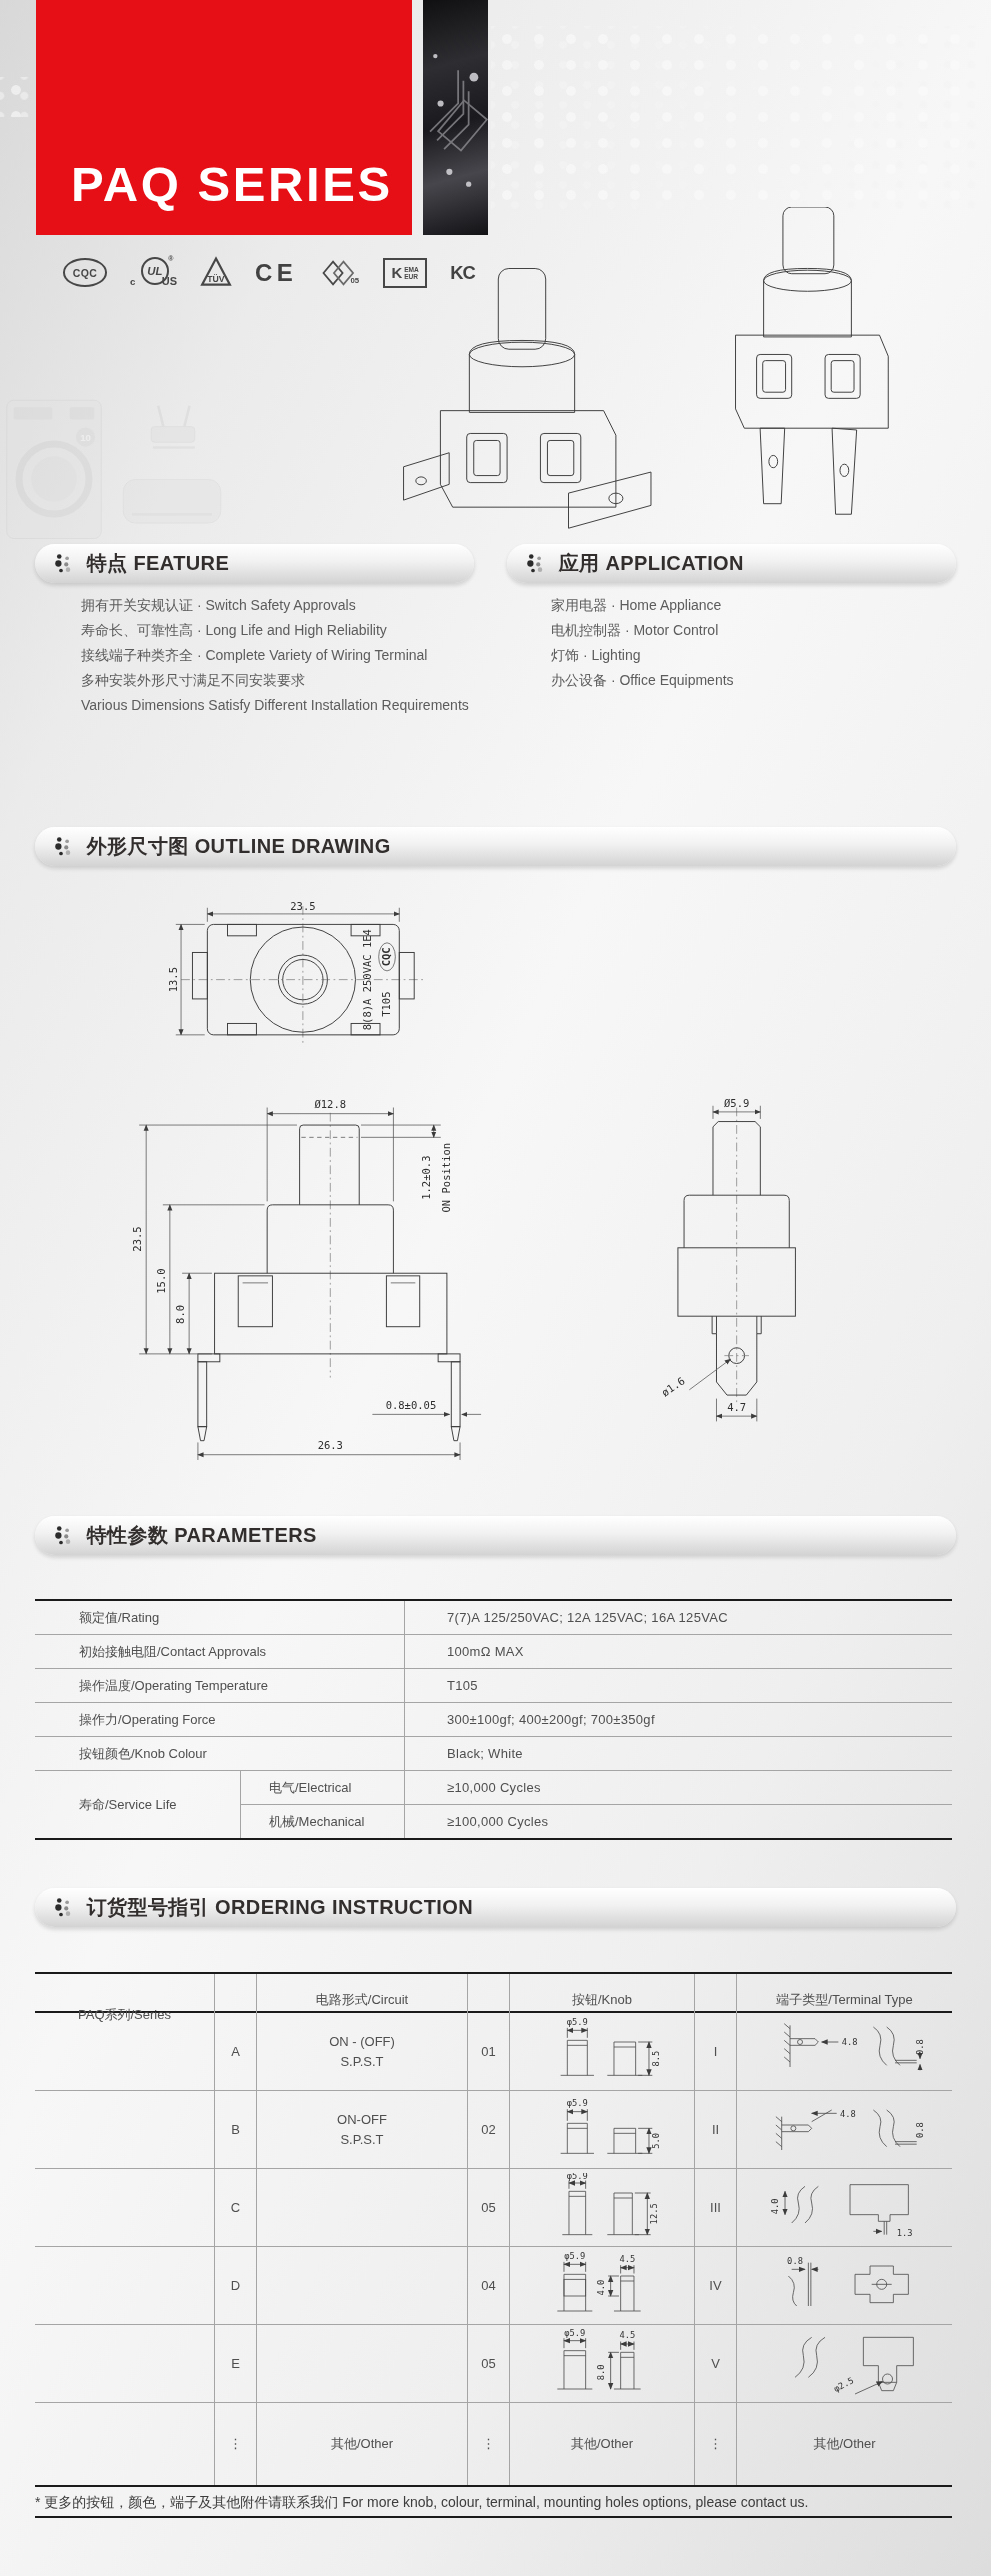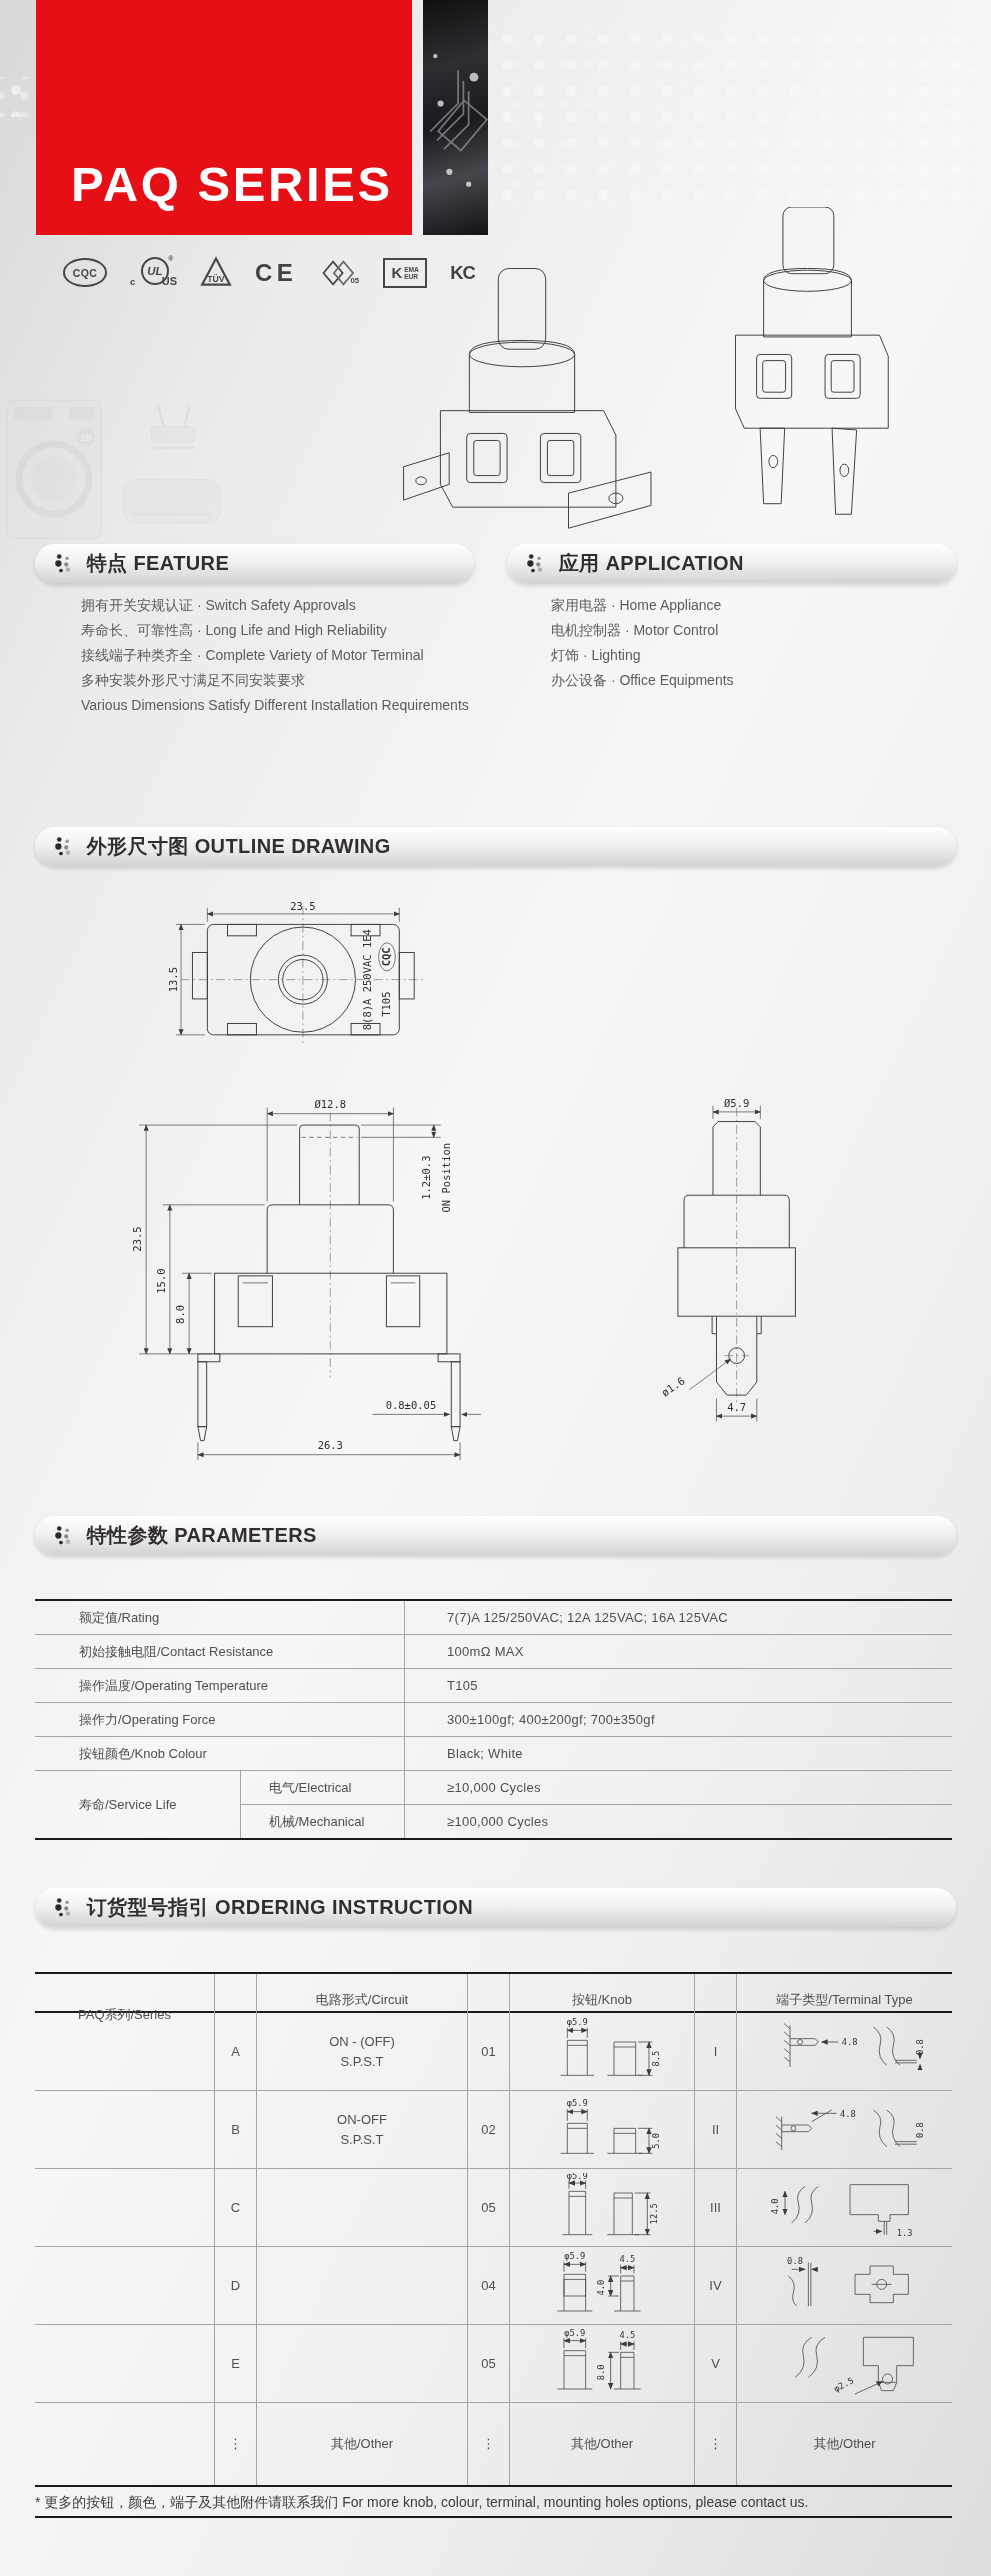--- a/index.html
+++ b/index.html
@@ -253,21 +253,21 @@
         <circle cx="14" cy="14" r="2.4" fill="#8a8a8a"></circle>
       <circle cx="8" cy="21" r="2.1" fill="#2b2b2b"></circle>
         <circle cx="16" cy="20" r="2.6" fill="#b0b0b0"></circle>
     </svg>
     <span class="ptitle">特点 FEATURE</span>
   </div>
 
   <div class="txt-list" style="left:81px;top:593px;">
     <div>拥有开关安规认证 · Switch Safety Approvals</div>
     <div>寿命长、可靠性高 · Long Life and High Reliability</div>
-    <div>接线端子种类齐全 · Complete Variety of Motor Terminal</div>
+    <div>接线端子种类齐全 · Complete Variety of Wiring Terminal</div>
     <div>多种安装外形尺寸满足不同安装要求</div>
     <div>Various Dimensions Satisfy Different Installation Requirements</div>
   </div>
   <div class="txt-list" style="left:551px;top:593px;">
     <div>家用电器 · Home Appliance</div>
     <div>电机控制器 · Motor Control</div>
     <div>灯饰 · Lighting</div>
     <div>办公设备 · Office Equipments</div>
   </div>
 
@@ -402,21 +402,21 @@
     </svg>
     <span class="ptitle">特性参数 PARAMETERS</span>
   </div>
 
   <div class="ptable">
     <div class="prow first">
       <div class="plabel">额定值/Rating</div>
       <div class="pvalue">7(7)A 125/250VAC;   12A 125VAC;   16A 125VAC</div>
     </div>
     <div class="prow">
-      <div class="plabel">初始接触电阻/Contact Resistance</div>
+      <div class="plabel">初始接触电阻/Contact Approvals</div>
       <div class="pvalue">100mΩ MAX</div>
     </div>
     <div class="prow">
       <div class="plabel">操作温度/Operating Temperature</div>
       <div class="pvalue">T105</div>
     </div>
     <div class="prow">
       <div class="plabel">操作力/Operating Force</div>
       <div class="pvalue">300±100gf;   400±200gf;   700±350gf</div>
     </div>

